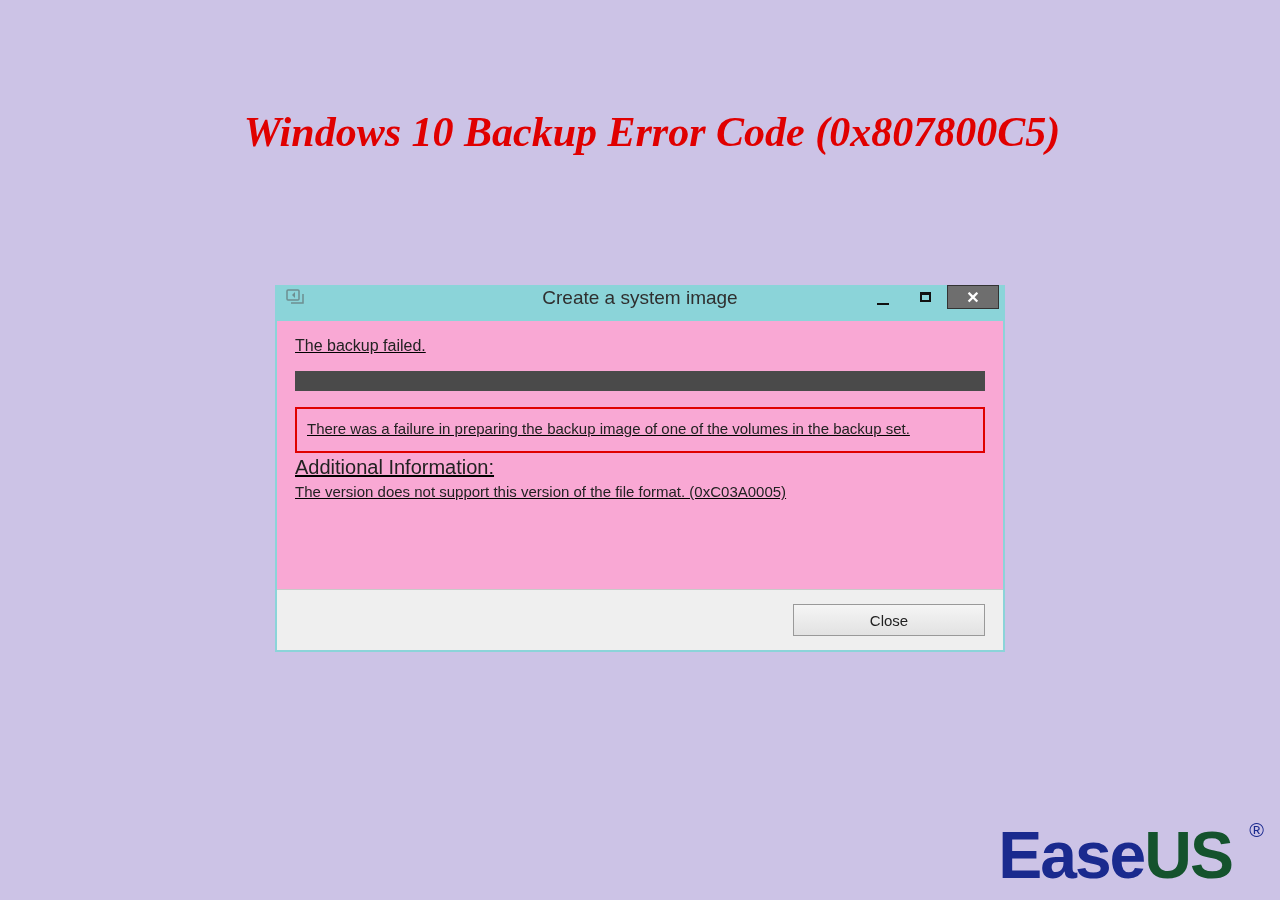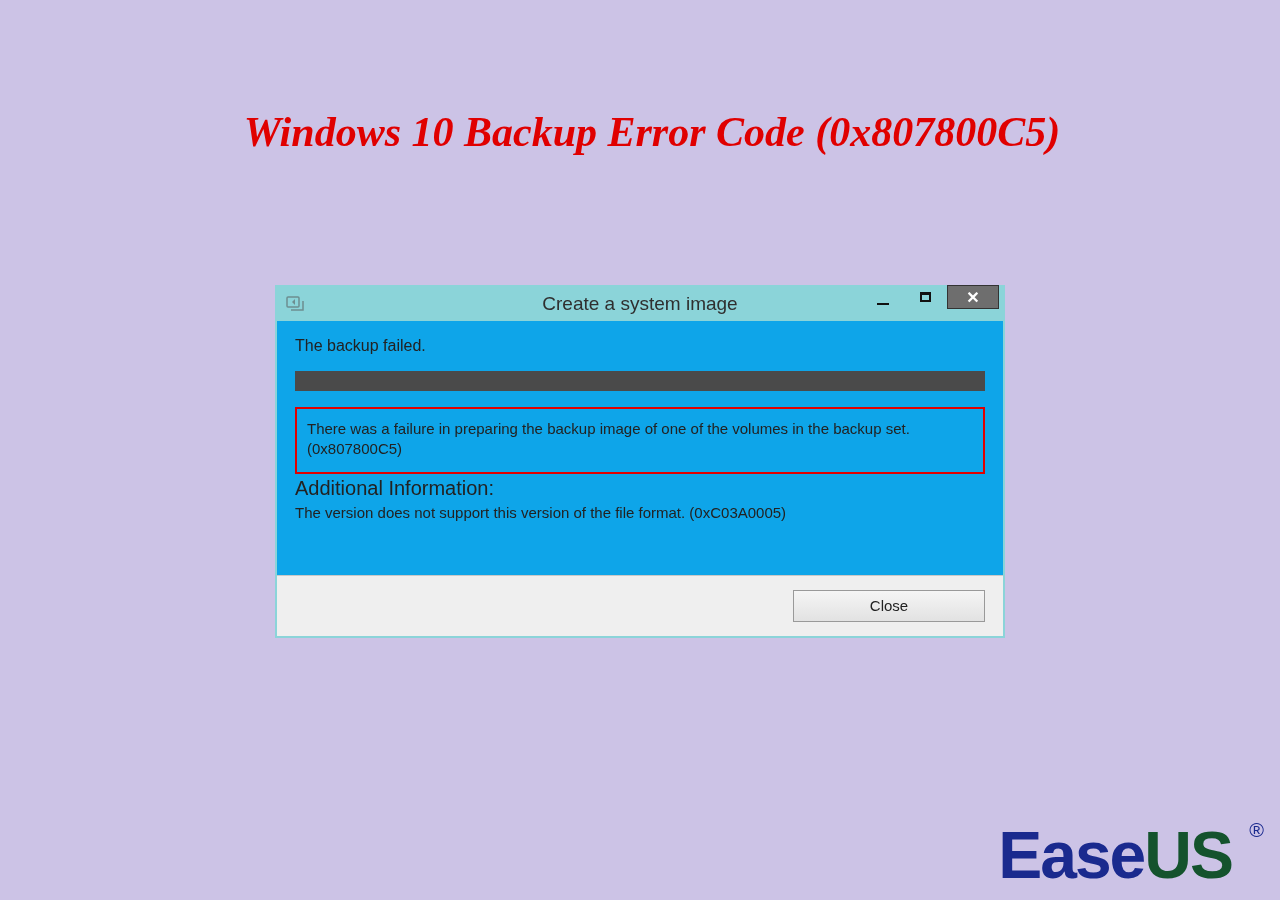--- a/index.html
+++ b/index.html
@@ -28,21 +28,21 @@
     top: 285px;
     left: 275px;
     width: 730px;
     background: #e5e5e5;
     border: 2px solid #8bd4d9;
   }
   .titlebar {
     height: 34px;
     background: #8bd4d9;
     display: flex;
-    align-items: center;
+    align-items: flex-start;
     position: relative;
   }
   .titlebar-icon {
     width: 20px;
     height: 20px;
     margin-left: 8px;
     opacity: 0.55;
   }
   .titlebar-title {
     position: absolute;
@@ -80,23 +80,24 @@
     font-size: 16px;
     font-weight: bold;
   }
   .win-btn.min .dash {
     display:block; width:12px; height:2.2px; background:#111;
   }
   .win-btn.max .box {
     display:block; width:11px; height:10px; border:2px solid #111; border-top-width:3px;
   }
   .body-area {
-    background: #0ea5e9;
+    background: #f9a8d4;
     padding: 16px 18px 24px 18px;
     border-bottom: 1px solid #c9c9c9;
+    text-decoration: underline;
   }
   .backup-failed {
     font-size: 16px;
     color: #222;
     margin-bottom: 16px;
   }
   .progress-bar {
     width: 100%;
     height: 20px;
     background: #4a4a4a;
@@ -113,21 +114,21 @@
   }
   .additional-label {
     font-size: 20px;
     color: #222;
     line-height: 1.4;
   }
   .additional-text {
     font-size: 15px;
     color: #222;
     line-height: 1.4;
-    margin-bottom: 28px;
+    margin-bottom: 63px;
   }
   .footer-area {
     background: #efefef;
     padding: 14px 18px;
     display: flex;
     justify-content: flex-end;
   }
   .close-btn {
     width: 192px;
     height: 32px;
@@ -185,21 +186,20 @@
           <span>✕</span>
         </div>
     </div>
   </div>
 
   <div class="body-area">
     <div class="backup-failed">The backup failed.</div>
     <div class="progress-bar"></div>
     <div class="highlight-box">
       <div class="msg-line">There was a failure in preparing the backup image of one of the volumes in the backup set.</div>
-      <div class="msg-line">(0x807800C5)</div>
     </div>
     <div class="additional-label">Additional Information:</div>
     <div class="additional-text">The version does not support this version of the file format. (0xC03A0005)</div>
   </div>
 
   <div class="footer-area">
     <button class="close-btn">Close</button>
   </div>
 </div>
 

